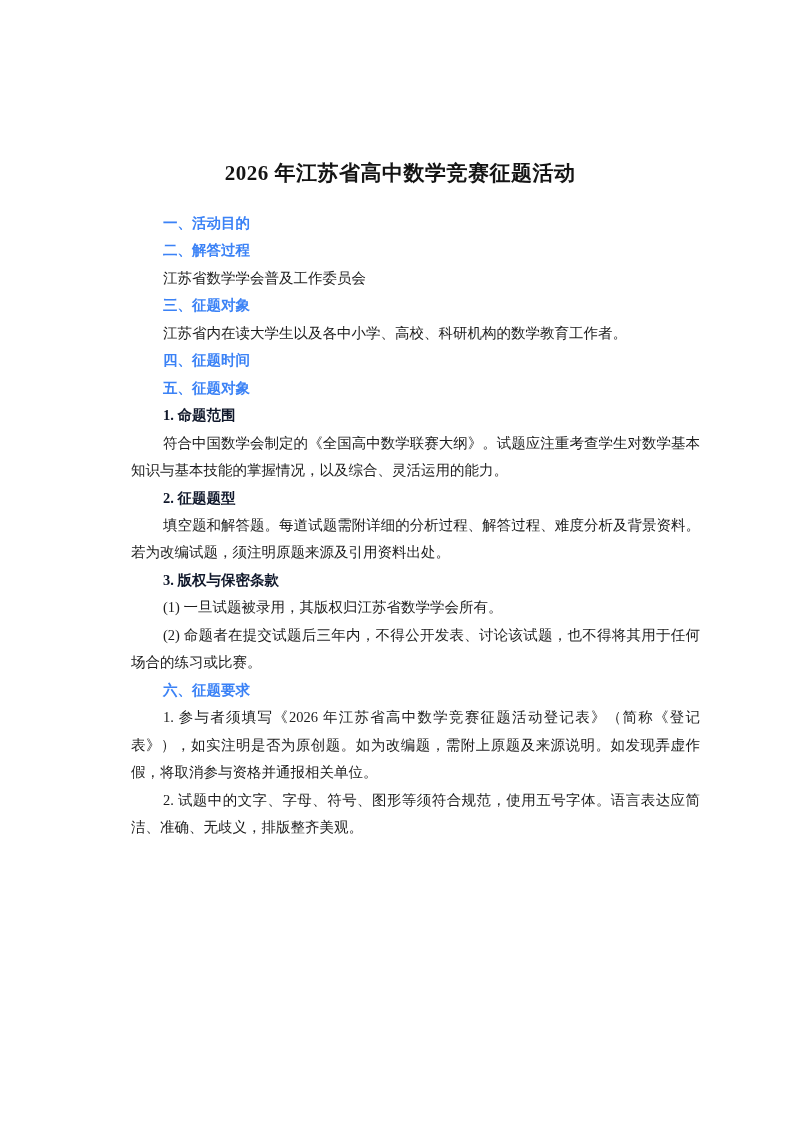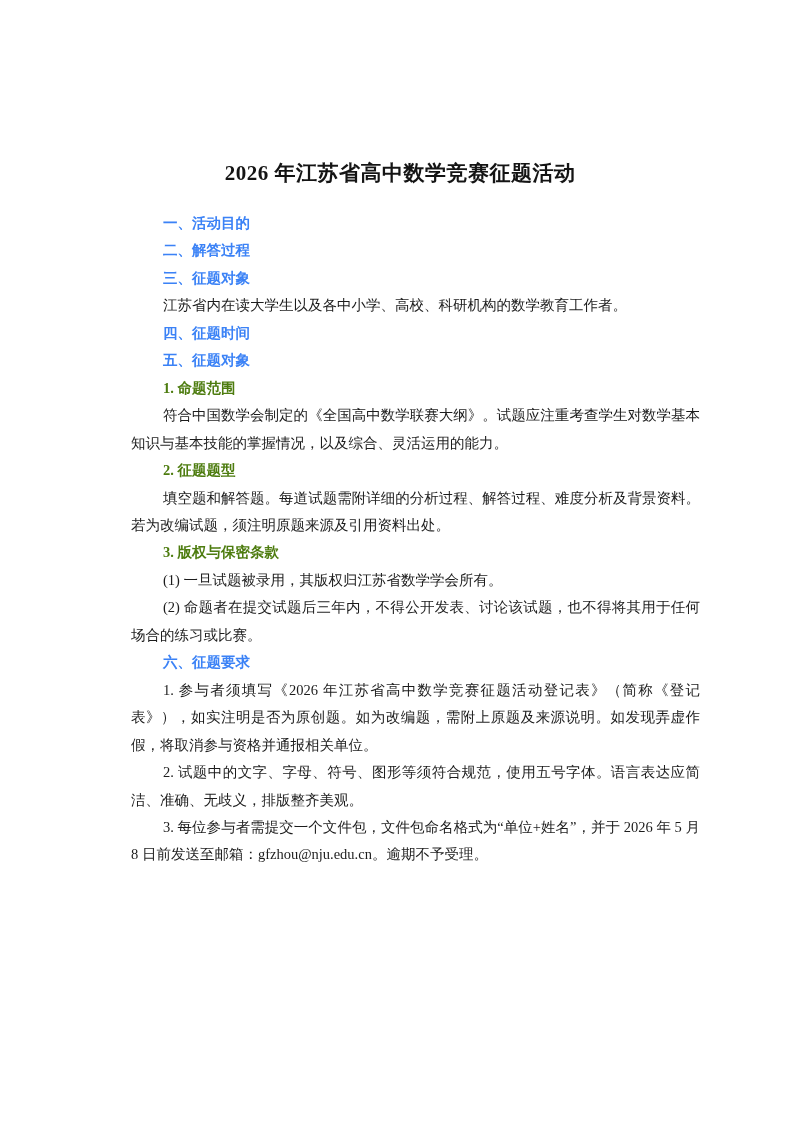--- a/index.html
+++ b/index.html
@@ -35,21 +35,21 @@
     margin: 0;
     padding: 0;
     text-indent: 32px;
   }
   .sec-heading {
     font-weight: bold;
     color: #3b82f6;
   }
   .sub-heading {
     font-weight: bold;
-    color: #4d7c0f;
+    color: #0f172a;
   }
   .page-number {
     position: absolute;
     top: 1047px;
     left: 0;
     right: 0;
     text-align: center;
     font-size: 13.5px;
     line-height: 20px;
     color: #222222;
@@ -60,20 +60,21 @@
 
 <div class="page">
 
   <div class="doc-title">2026 年江苏省高中数学竞赛征题活动</div>
 
   <div class="content">
 
     <p class="sec-heading">一、活动目的</p>
 
     <p class="sec-heading">二、解答过程</p>
+    <p>江苏省数学学会普及工作委员会</p>
 
     <p class="sec-heading">三、征题对象</p>
     <p>江苏省内在读大学生以及各中小学、高校、科研机构的数学教育工作者。</p>
 
     <p class="sec-heading">四、征题时间</p>
 
     <p class="sec-heading">五、征题对象</p>
 
     <p class="sub-heading">1. 命题范围</p>
     <p>符合中国数学会制定的《全国高中数学联赛大纲》。试题应注重考查学生对数学基本知识与基本技能的掌握情况，以及综合、灵活运用的能力。</p>
@@ -81,19 +82,18 @@
     <p class="sub-heading">2. 征题题型</p>
     <p>填空题和解答题。每道试题需附详细的分析过程、解答过程、难度分析及背景资料。若为改编试题，须注明原题来源及引用资料出处。</p>
 
     <p class="sub-heading">3. 版权与保密条款</p>
     <p>(1) 一旦试题被录用，其版权归江苏省数学学会所有。</p>
     <p>(2) 命题者在提交试题后三年内，不得公开发表、讨论该试题，也不得将其用于任何场合的练习或比赛。</p>
 
     <p class="sec-heading">六、征题要求</p>
     <p>1. 参与者须填写《2026 年江苏省高中数学竞赛征题活动登记表》（简称《登记表》），如实注明是否为原创题。如为改编题，需附上原题及来源说明。如发现弄虚作假，将取消参与资格并通报相关单位。</p>
     <p>2. 试题中的文字、字母、符号、图形等须符合规范，使用五号字体。语言表达应简洁、准确、无歧义，排版整齐美观。</p>
-    <p>3. 每位参与者需提交一个文件包，文件包命名格式为“单位+姓名”，并于 2026 年 5 月 8 日前发送至邮箱：gfzhou@nju.edu.cn。逾期不予受理。</p>
 
   </div>
 
   <div class="page-number">1</div>
 
 </div>
 
 </body></html>

